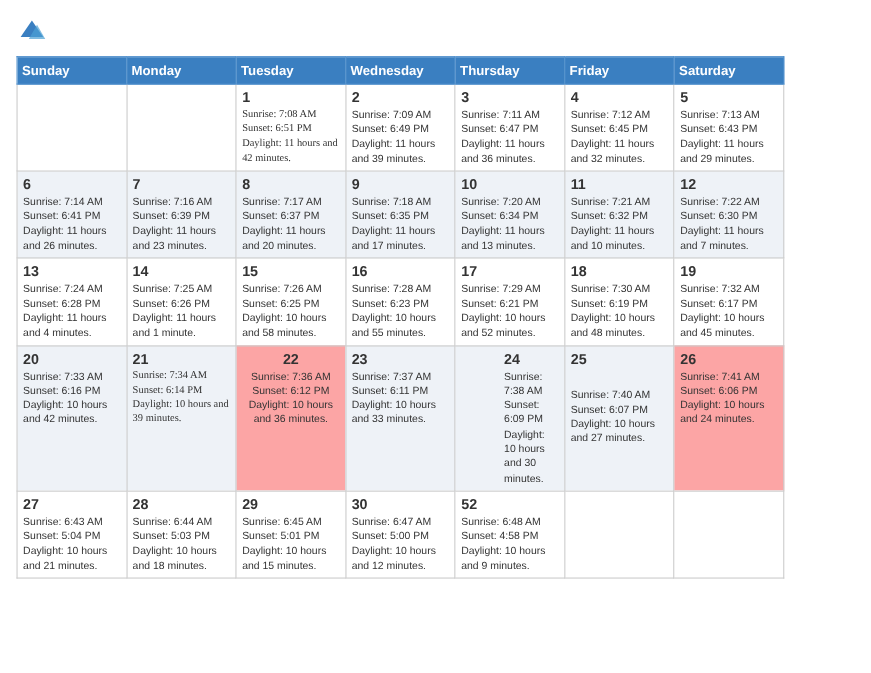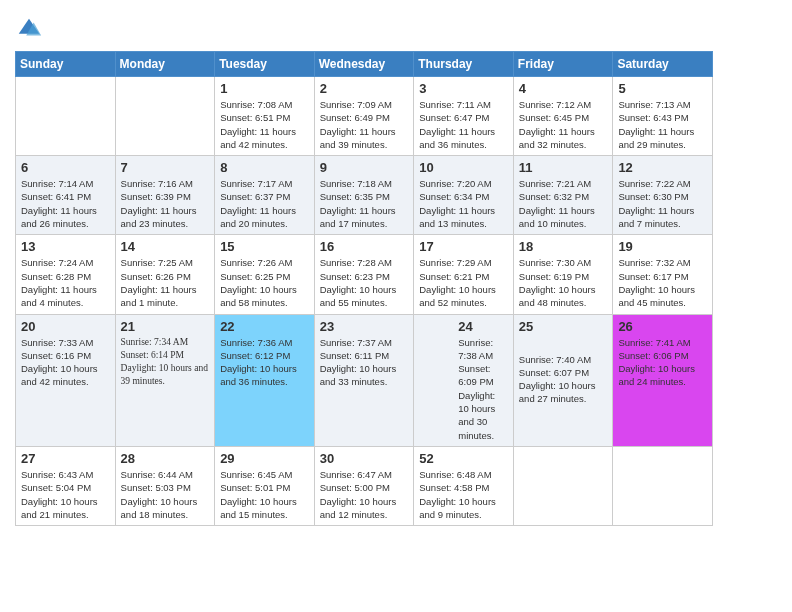--- a/index.html
+++ b/index.html
@@ -134,21 +134,21 @@
           <th>Friday</th>
           <th>Saturday</th>
         </tr>
     </thead>
     <tbody id="calendar-body">
     <tr class="row-odd">
           <td class="empty-cell">&nbsp;</td>
           <td class="empty-cell">&nbsp;</td>
           <td style="background: rgb(255, 255, 255);">
             <span class="day-num">1</span>
-            <div class="day-info" style="white-space: pre-line;">Sunrise: 7:08 AM
+            <div class="day-info" style="white-space: pre-line; font-family: Liberation Serif, serif;">Sunrise: 7:08 AM
 Sunset: 6:51 PM
 Daylight: 11 hours and 42 minutes.</div>
           </td>
           <td style="background: rgb(255, 255, 255);">
             <span class="day-num">2</span>
             <div class="day-info" style="white-space: pre-line;">Sunrise: 7:09 AM
 Sunset: 6:49 PM
 Daylight: 11 hours and 39 minutes.</div>
           </td>
           <td style="background: rgb(255, 255, 255);">
@@ -264,21 +264,21 @@
             <div class="day-info" style="white-space: pre-line;">Sunrise: 7:33 AM
 Sunset: 6:16 PM
 Daylight: 10 hours and 42 minutes.</div>
           </td>
           <td style="background: rgb(238, 242, 247);">
             <span class="day-num">21</span>
             <div class="day-info" style="white-space: pre-line; font-family: Liberation Serif, serif;">Sunrise: 7:34 AM
 Sunset: 6:14 PM
 Daylight: 10 hours and 39 minutes.</div>
           </td>
-          <td style="background: #7dd3fc;">
+          <td style="background: #fca5a5; text-align: center;">
             <span class="day-num">22</span>
             <div class="day-info" style="white-space: pre-line;">Sunrise: 7:36 AM
 Sunset: 6:12 PM
 Daylight: 10 hours and 36 minutes.</div>
           </td>
           <td style="background: rgb(238, 242, 247);">
             <span class="day-num">23</span>
             <div class="day-info" style="white-space: pre-line;">Sunrise: 7:37 AM
 Sunset: 6:11 PM
 Daylight: 10 hours and 33 minutes.</div>
@@ -288,21 +288,21 @@
             <div class="day-info" style="white-space: pre-line;">Sunrise: 7:38 AM
 Sunset: 6:09 PM
 Daylight: 10 hours and 30 minutes.</div>
           </td>
           <td style="background: rgb(238, 242, 247);">
             <span class="day-num">25</span>
             <div class="day-info" style="white-space: pre-line; margin-top: 19px;">Sunrise: 7:40 AM
 Sunset: 6:07 PM
 Daylight: 10 hours and 27 minutes.</div>
           </td>
-          <td style="background: #d946ef;">
+          <td style="background: #fca5a5;">
             <span class="day-num">26</span>
             <div class="day-info" style="white-space: pre-line;">Sunrise: 7:41 AM
 Sunset: 6:06 PM
 Daylight: 10 hours and 24 minutes.</div>
           </td>
         </tr>
         <tr class="row-odd">
           <td style="background: rgb(255, 255, 255);">
             <span class="day-num">27</span>
             <div class="day-info" style="white-space: pre-line;">Sunrise: 6:43 AM

